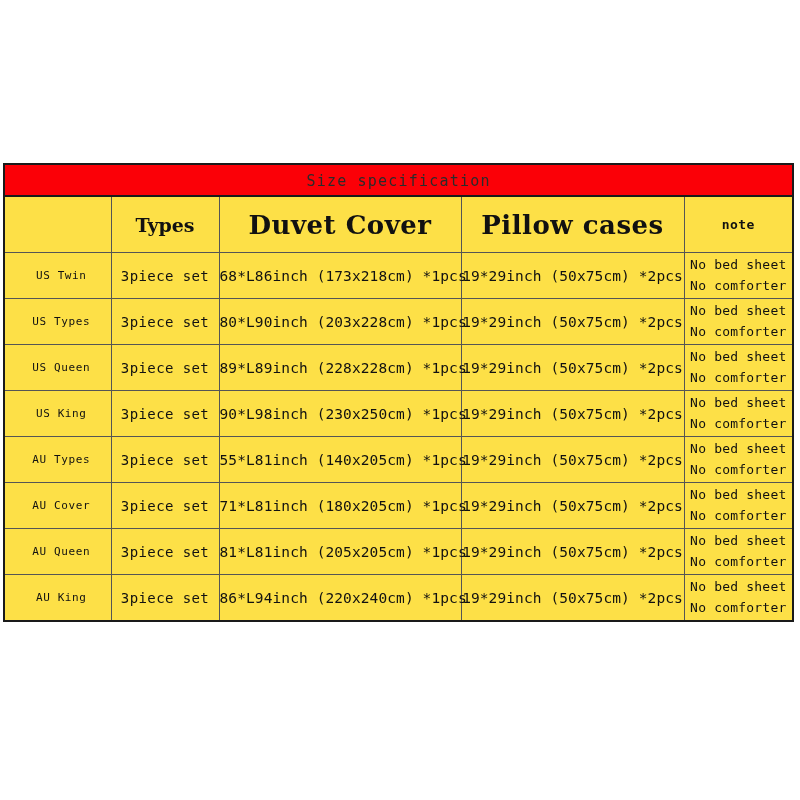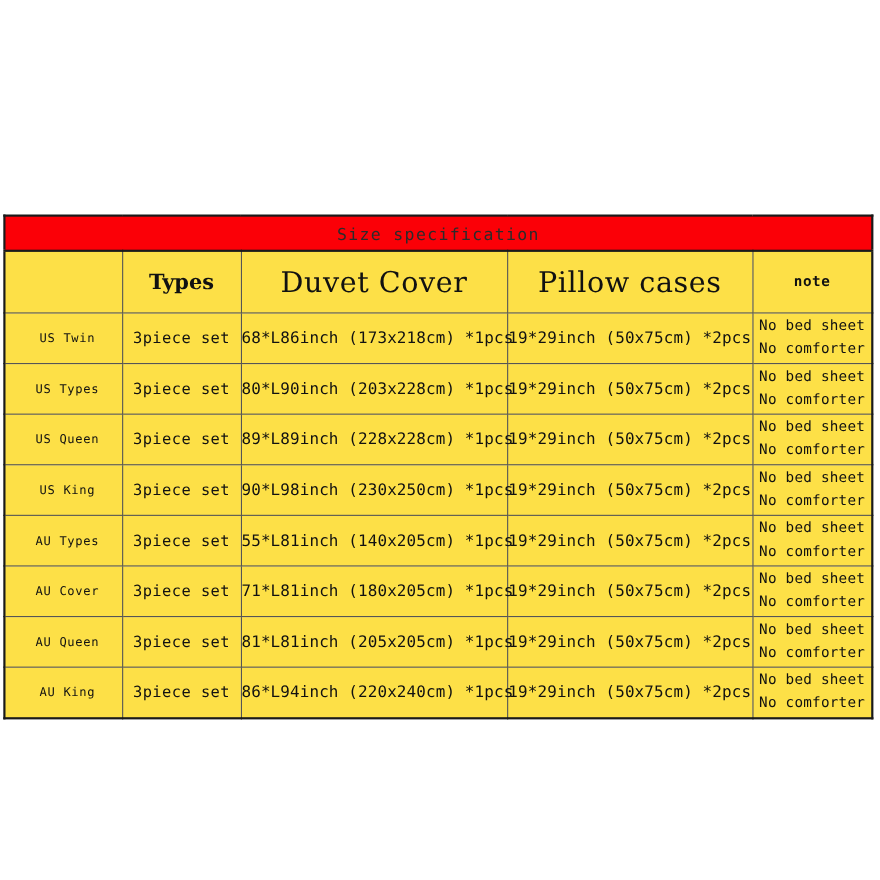--- a/index.html
+++ b/index.html
@@ -12,21 +12,20 @@
     height: 800px;
     font-family: "DejaVu Sans", sans-serif;
     overflow: hidden;
   }
 
   #canvas {
     position: relative;
     width: 800px;
     height: 712px;
     background: #ffffff;
-    margin-top: 32px;
   }
 
   
   #size-table {
     position: absolute;
     left: 3px;
     top: 163px;
     width: 789px;
     border-collapse: collapse;
     table-layout: fixed;
@@ -69,20 +68,21 @@
     font-family: "DejaVu Serif", serif;
     font-size: 19px;
     font-weight: bold;
     color: #111111;
   }
   .hdr-big {
     font-family: "DejaVu Serif", serif;
     font-size: 26px;
     color: #111111;
     letter-spacing: 0.5px;
+    font-weight: bold;
   }
   .hdr-note {
     font-family: "DejaVu Sans Mono", monospace;
     font-size: 13px;
     font-weight: bold;
     color: #111111;
     letter-spacing: 0.5px;
   }
 
   

